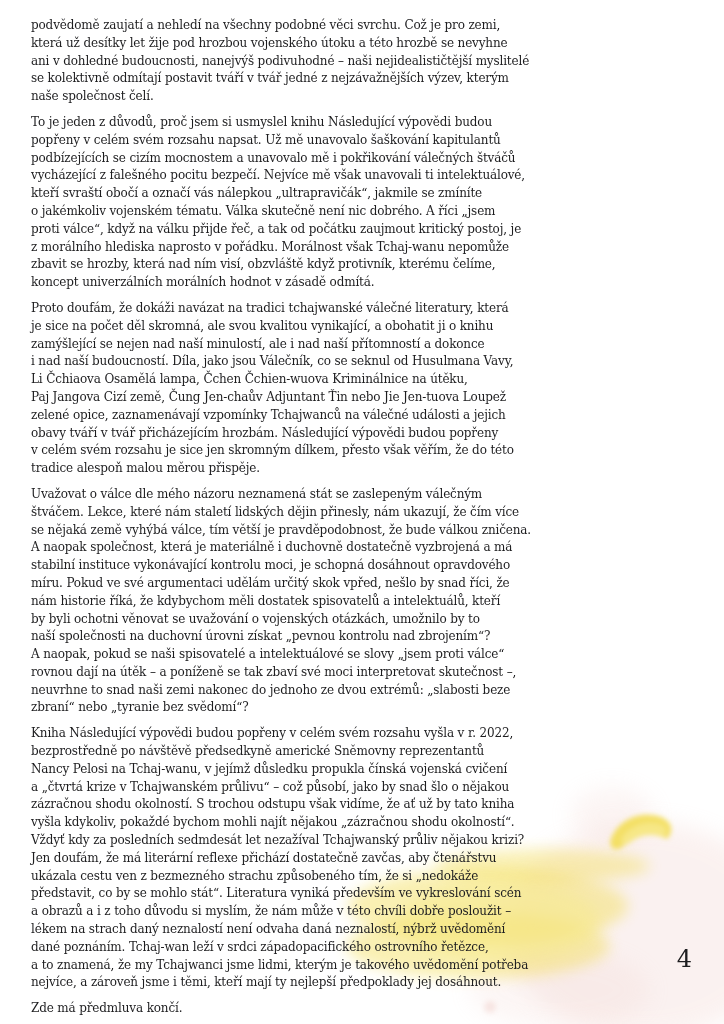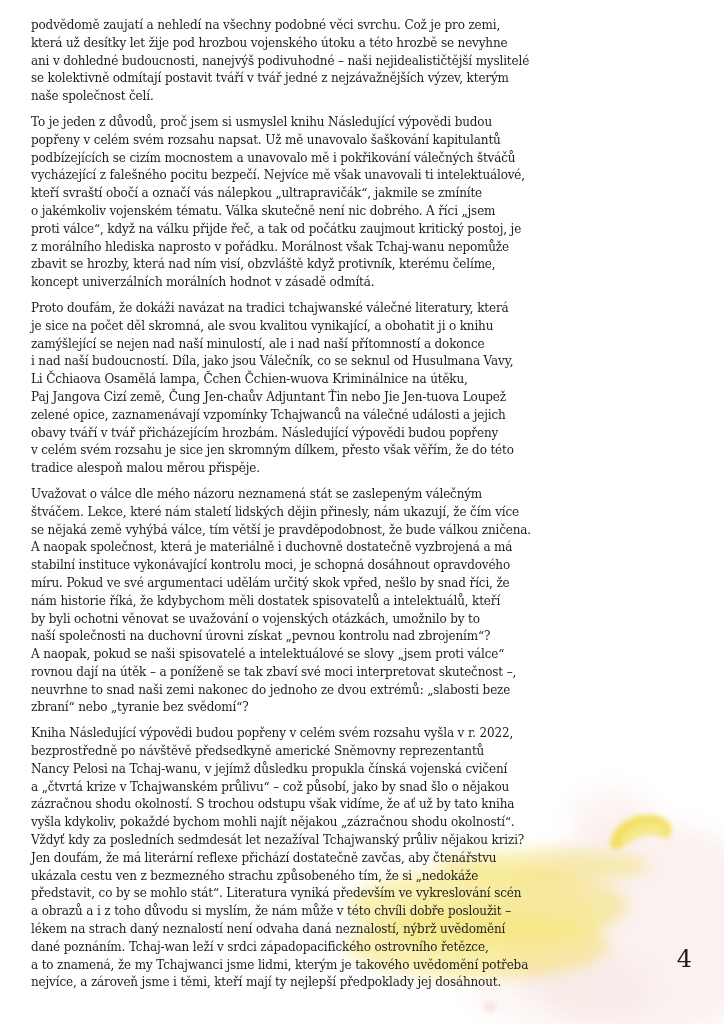--- a/index.html
+++ b/index.html
@@ -138,17 +138,18 @@
 vyšla kdykoliv, pokaždé bychom mohli najít nějakou „zázračnou shodu okolností“.
 Vždyť kdy za posledních sedmdesát let nezažíval Tchajwanský průliv nějakou krizi?
 Jen doufám, že má literární reflexe přichází dostatečně zavčas, aby čtenářstvu
 ukázala cestu ven z bezmezného strachu způsobeného tím, že si „nedokáže
 představit, co by se mohlo stát“. Literatura vyniká především ve vykreslování scén
 a obrazů a i z toho důvodu si myslím, že nám může v této chvíli dobře posloužit –
 lékem na strach daný neznalostí není odvaha daná neznalostí, nýbrž uvědomění
 dané poznáním. Tchaj-wan leží v srdci západopacifického ostrovního řetězce,
 a to znamená, že my Tchajwanci jsme lidmi, kterým je takového uvědomění potřeba
 nejvíce, a zároveň jsme i těmi, kteří mají ty nejlepší předpoklady jej dosáhnout.</p>
+    <p class="closing">Zde má předmluva končí.</p>
   </main>
 
   <div class="page-number">4</div>
 
 </div>
 
 </body></html>

